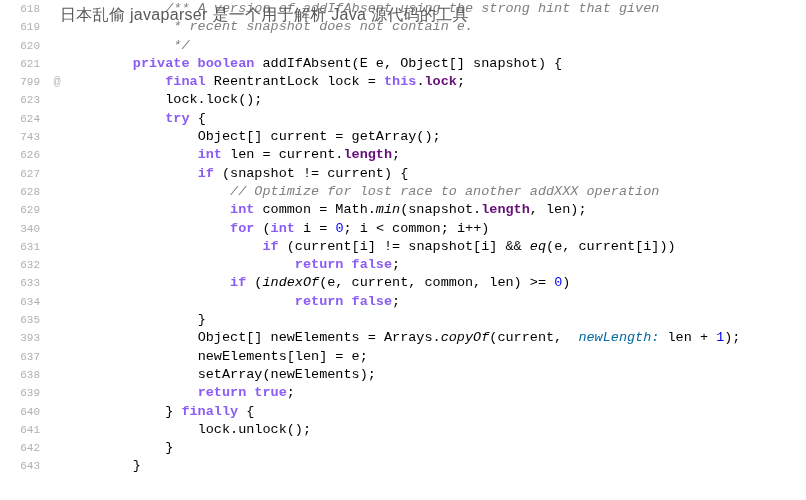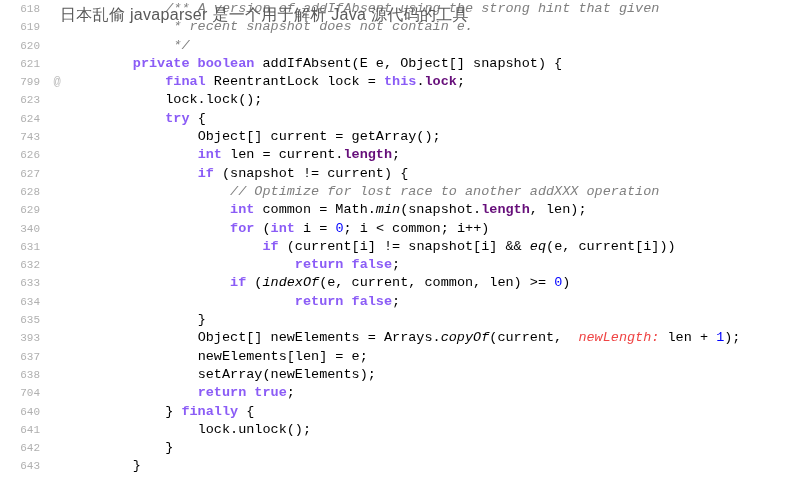--- a/index.html
+++ b/index.html
@@ -59,21 +59,21 @@
     white-space: pre;
     color: #000000;
   }
   .code-line { height: 18.3px; }
   .kw { color: #8b5cf6; font-weight: bold; }
   .com { color: #808080; font-style: italic; }
   .comstar { color: #808080; font-style: italic; }
   .field { color: #660e7a; font-weight: bold; }
   .smethod { color: #000000; font-style: italic; }
   .num { color: #0000ff; }
-  .param { color: #ef4444; font-style: italic; }
+  .param { color: #0369a1; font-style: italic; }
 </style>
 </head>
 <body>
 
 <div class="watermark">日本乱偷 javaparser 是一个用于解析 Java 源代码的工具</div>
 
 <div class="code-area">
   <div class="gutter" id="gutter">
       <div class="gutter-line">618</div>
       <div class="gutter-line">619</div>
@@ -89,21 +89,21 @@
       <div class="gutter-line">629</div>
       <div class="gutter-line">340</div>
       <div class="gutter-line">631</div>
       <div class="gutter-line">632</div>
       <div class="gutter-line">633</div>
       <div class="gutter-line">634</div>
       <div class="gutter-line">635</div>
       <div class="gutter-line">393</div>
       <div class="gutter-line">637</div>
       <div class="gutter-line">638</div>
-      <div class="gutter-line">704</div>
+      <div class="gutter-line">639</div>
       <div class="gutter-line">640</div>
       <div class="gutter-line">641</div>
       <div class="gutter-line">642</div>
       <div class="gutter-line">643</div>
     </div>
   <div class="marker-col" id="markers">
       <div class="marker-line"></div>
       <div class="marker-line"></div>
       <div class="marker-line"></div>
       <div class="marker-line"></div>

